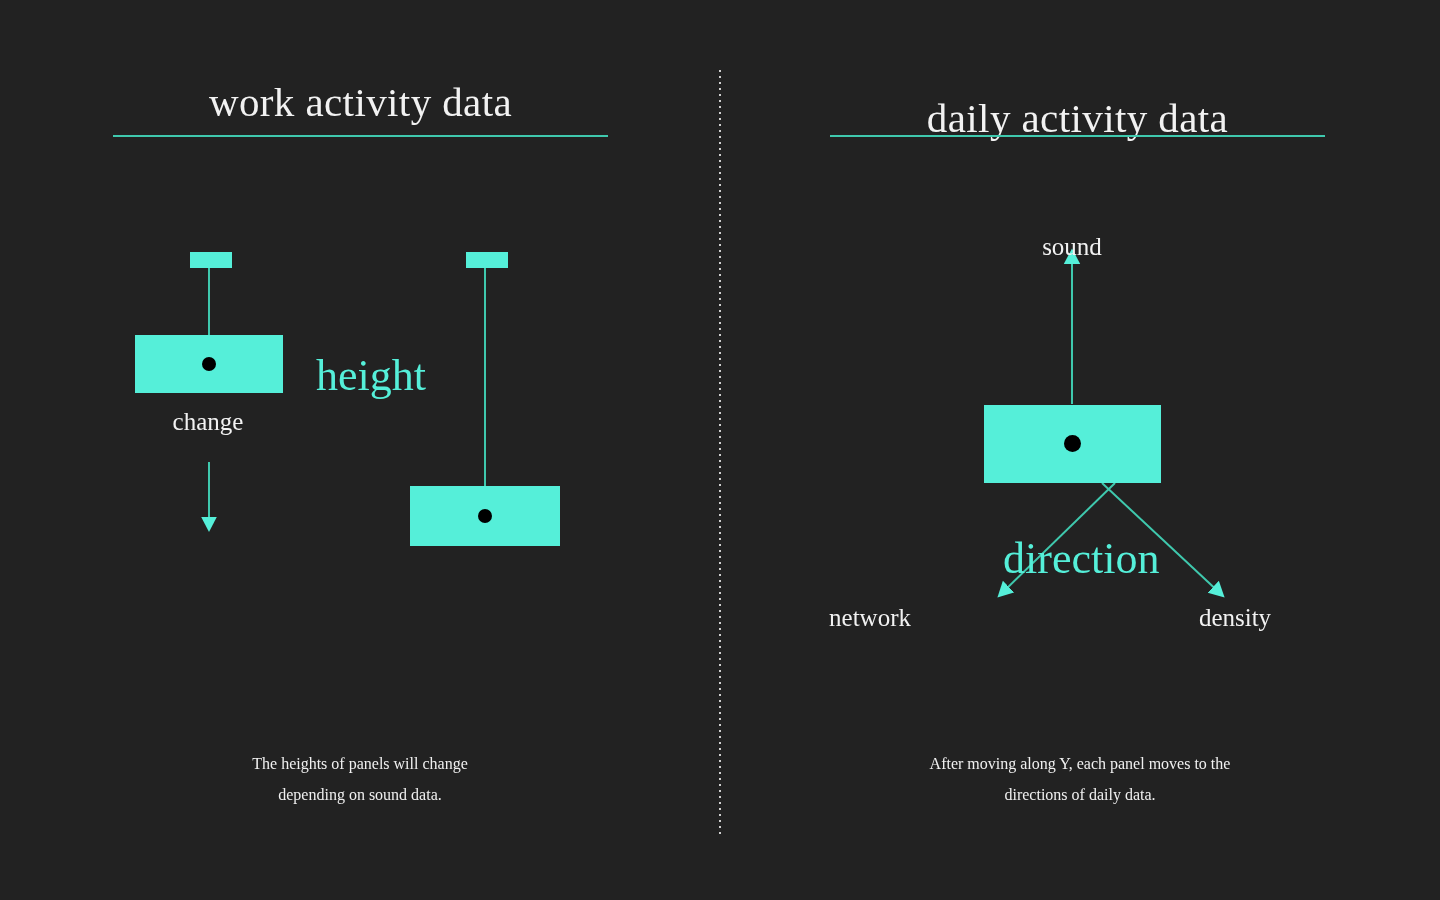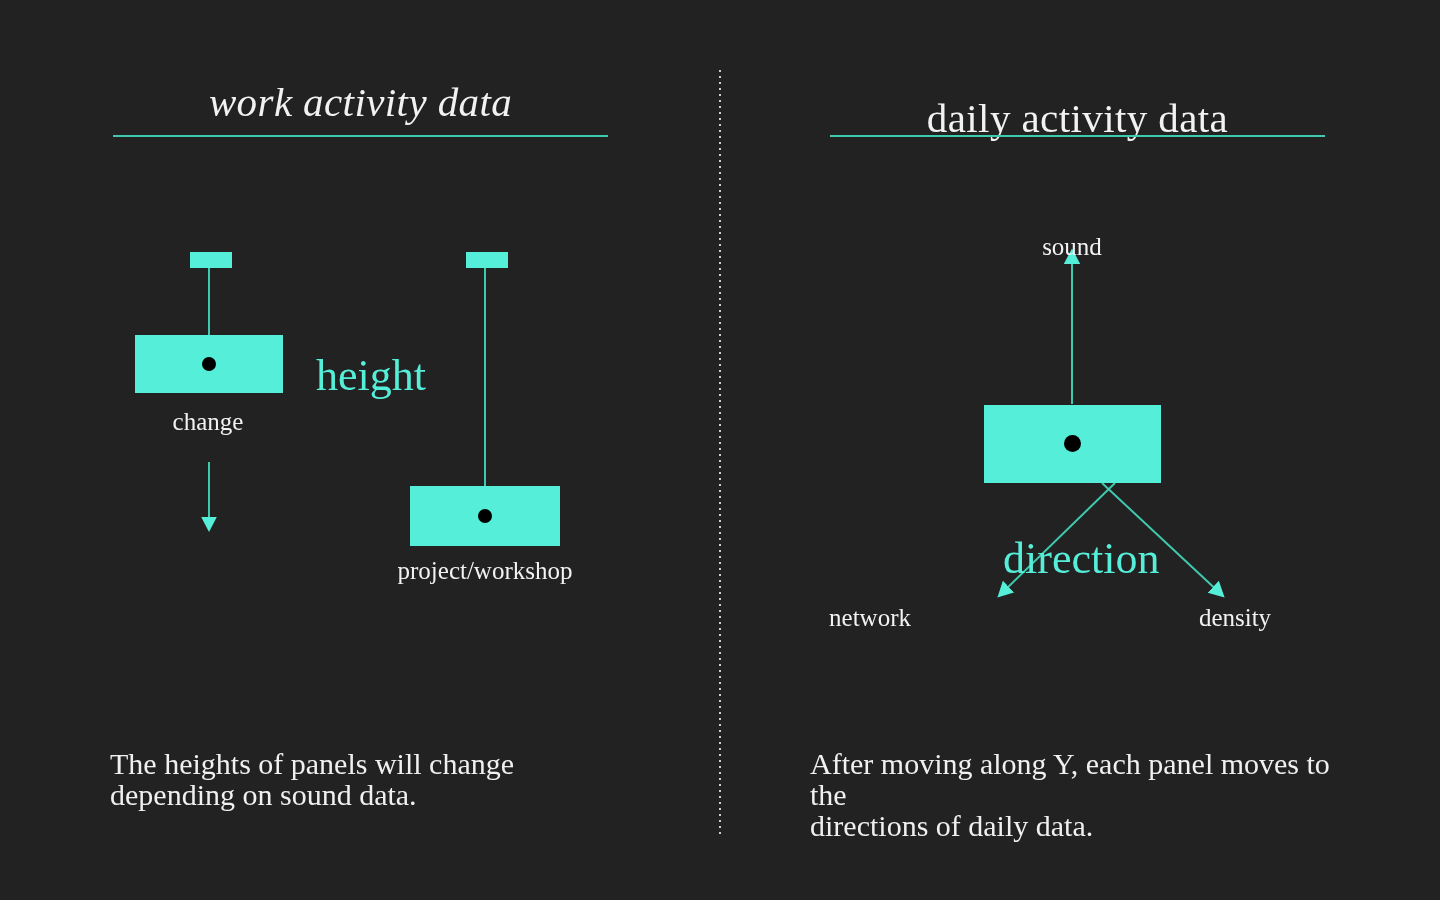--- a/index.html
+++ b/index.html
@@ -25,21 +25,21 @@
   
   .section-title {
     position: absolute;
     text-align: center;
     color: #f2f2f2;
     font-size: 41px;
     font-weight: 400;
     letter-spacing: 0.4px;
     white-space: nowrap;
   }
-  #left-title  { left: 113px; top: 78px;  width: 495px; font-style: italic; }
+  #left-title  { left: 113px; top: 78px;  width: 495px; }
   #right-title { left: 110px; top: 78px;  width: 495px; margin-top: 16px; }
 
   .title-rule {
     position: absolute;
     height: 1.6px;
     background: #3fc9ae;
   }
   #left-rule  { left: 113px; top: 135px; width: 495px; }
   #right-rule { left: 110px; top: 135px; width: 495px; }
 
@@ -86,22 +86,23 @@
   }
   .accent-label {
     position: absolute;
     color: #55efd9;
     font-size: 44px;
     white-space: nowrap;
   }
   .caption {
     position: absolute;
     color: #f0f0f0;
-    font-size: 30px;
+    font-size: 16px;
     line-height: 31px;
+    text-align: center;
   }
   svg.overlay {
     position: absolute;
     left: 0; top: 0;
     width: 720px; height: 900px;
     overflow: visible;
     pointer-events: none;
   }
 </style>
 </head>
@@ -117,21 +118,20 @@
     <div class="cap" style="left:190px; top:252px; width:42px; height:16px;"></div>
     <div class="stem" style="left:208px; top:268px; height:68px;"></div>
     <div class="panel-box" style="left:135px; top:335px; width:148px; height:58px;"></div>
     <div class="panel-dot" style="left:202px; top:357px; width:14px; height:14px;"></div>
     <div class="node-label" style="left:108px; top:408px; width:200px;">change</div>
 
     <div class="cap" style="left:466px; top:252px; width:42px; height:16px;"></div>
     <div class="stem" style="left:484px; top:268px; height:219px;"></div>
     <div class="panel-box" style="left:410px; top:486px; width:150px; height:60px;"></div>
     <div class="panel-dot" style="left:478px; top:509px; width:14px; height:14px;"></div>
-    <div class="node-label" style="left:385px; top:557px; width:200px;">project/workshop</div>
 
     <div class="accent-label" style="left:316px; top:350px;">height</div>
 
     <svg class="overlay">
       <defs>
         <marker id="ah-left" markerWidth="9" markerHeight="9" refX="6.5" refY="4.5" orient="auto" markerUnits="strokeWidth">
           <path d="M0,0.6 L7.5,4.5 L0,8.4 z" fill="#55efd9"></path>
         </marker>
       </defs>
       <line x1="209" y1="462" x2="209" y2="530" stroke="#3fc9ae" stroke-width="2" marker-end="url(#ah-left)"></line>

